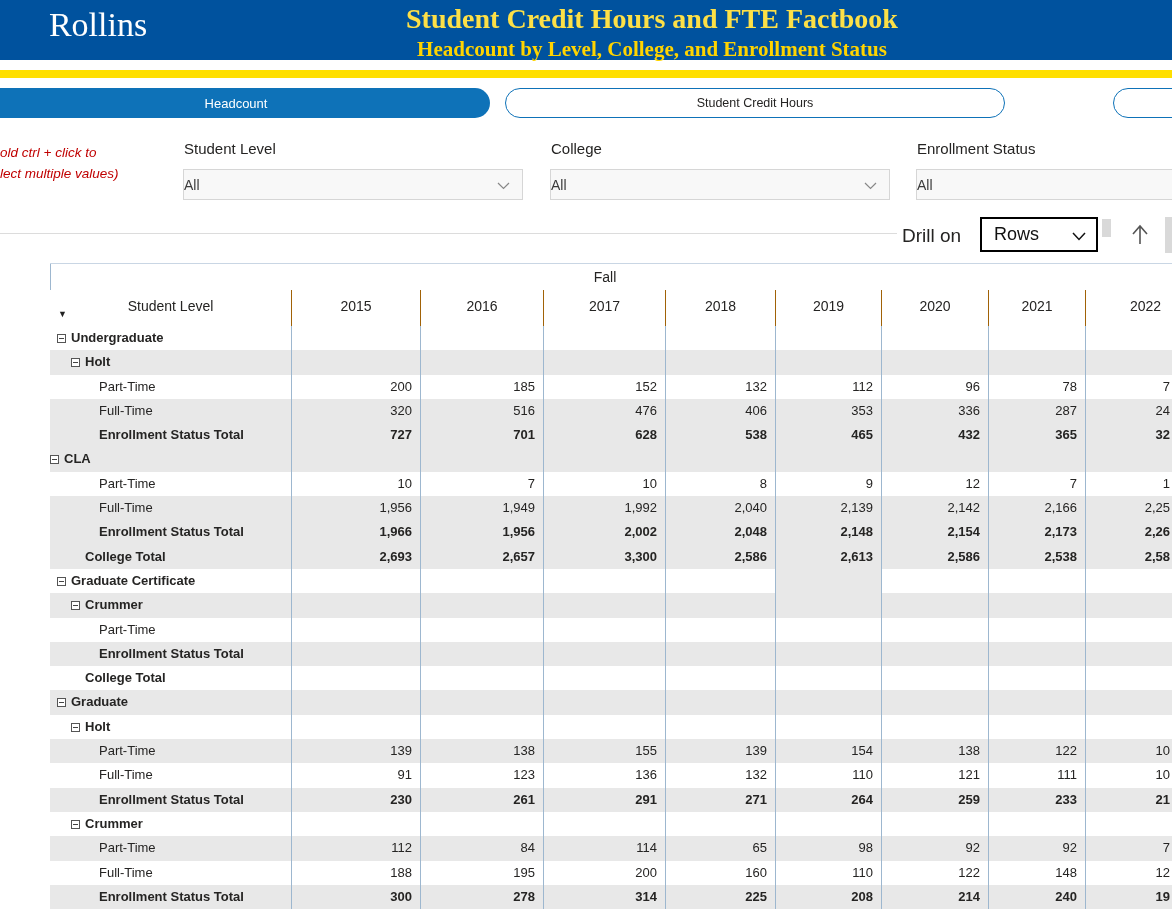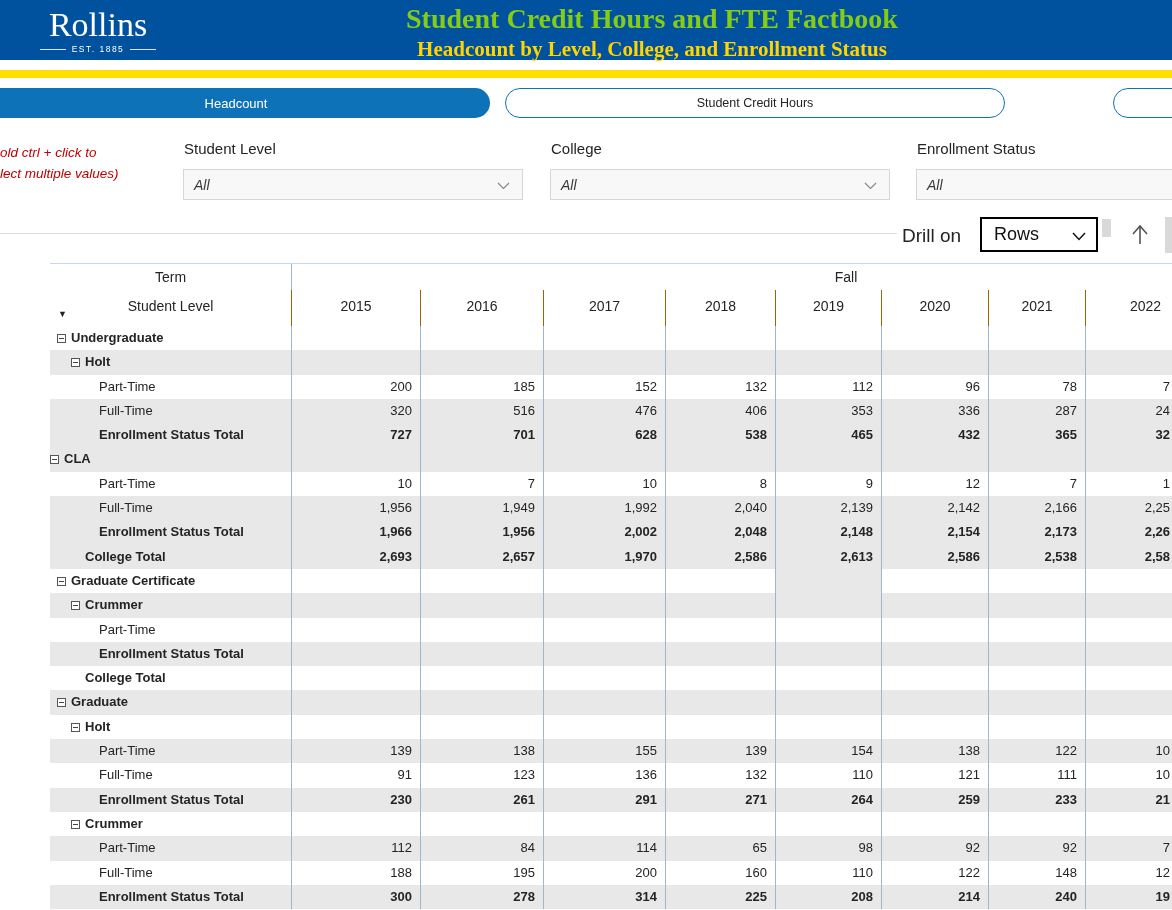--- a/index.html
+++ b/index.html
@@ -3,40 +3,40 @@
 <meta charset="utf-8">
 <style>
   html,body{margin:0;padding:0;background:#fff;}
   .page{position:relative;width:1172px;height:910px;overflow:hidden;background:#fff;
         font-family:"Liberation Sans", sans-serif;color:#252423;}
 
   
   .banner{position:absolute;left:0;top:0;width:1172px;height:60px;background:#00529E;}
   .logo{position:absolute;left:28px;top:6px;width:140px;text-align:center;color:#fff;}
   .logo-name{font-family:"Liberation Serif", serif;font-size:34px;line-height:38px;}
-  .logo-est{display:flex;align-items:center;justify-content:center;gap:6px;margin-top:0;}
+  .logo-est{display:flex;align-items:center;justify-content:center;gap:6px;margin-top:14px;}
   .logo-est .rule{width:26px;height:1px;background:rgba(255,255,255,.85);}
   .logo-est .est-text{font-size:8.5px;letter-spacing:1.5px;color:#fff;}
   .title-block{position:absolute;left:132px;top:0;width:1040px;text-align:center;}
-  .big-title{font-family:"Liberation Serif", serif;font-weight:bold;font-size:28px;line-height:34px;color:#84cc16;margin-top:2px;}
+  .big-title{font-family:"Liberation Serif", serif;font-weight:bold;font-size:28px;line-height:34px;color:#fde047;margin-top:2px;}
   .sub-title{font-family:"Liberation Serif", serif;font-weight:bold;font-size:21px;line-height:25px;color:#FFD400;margin-top:1px;}
   .stripe{position:absolute;left:0;top:70px;width:1172px;height:8px;background:#FFDF00;}
 
   
   .tab{position:absolute;top:88px;height:30px;border-radius:15px;box-sizing:border-box;
        display:flex;align-items:center;justify-content:center;cursor:pointer;font-size:13px;}
   .tab.active{background:#0E72B8;color:#fff;}
   .tab.inactive{background:#fff;border:1.5px solid #0E72B8;color:#252423;font-size:12.5px;}
 
   
   .note{position:absolute;left:0;top:142px;font-size:13.5px;font-style:italic;color:#C00000;line-height:21px;}
   .f-label{position:absolute;top:140px;font-size:15px;color:#252423;}
   .f-box{position:absolute;top:169px;height:31px;box-sizing:border-box;background:#f8f8f8;
-         border:1px solid #d6d6d6;display:flex;align-items:center;padding-left:10px;
-         font-size:14px;color:#3b3b3b;cursor:pointer;font-style:italic;}
+         border:1px solid #d6d6d6;display:flex;align-items:center;padding-left:0;
+         font-size:14px;color:#3b3b3b;cursor:pointer;}
   .f-box svg{position:absolute;right:12px;top:12px;}
 
   .divider{position:absolute;left:0;top:233px;width:897px;height:1px;background:#dcdcdc;}
 
   
   .drill-label{position:absolute;left:902px;top:222px;font-size:19px;line-height:28px;color:#252423;}
   .drill-select{position:absolute;left:980px;top:217px;width:118px;height:35px;box-sizing:border-box;
                 border:2px solid #000;background:#fff;display:flex;align-items:center;
                 padding-left:12px;font-size:18px;color:#111;cursor:pointer;}
   .drill-select svg{position:absolute;right:10px;top:13px;}
@@ -139,21 +139,20 @@
     <svg width="22" height="24" viewBox="0 0 22 24">
       <path d="M11 21 V4 M4 11 L11 3 L18 11" fill="none" stroke="#555" stroke-width="1.6"></path>
     </svg>
   </div>
   <div class="frag frag2"></div>
 
   <div class="table-topline"></div>
   <div class="matrix">
     <div class="m-inner">
       <div class="h-row1">
-        <div class="corner">Term</div>
         <div class="fallwrap">
           <span class="fall">Fall</span>
         </div>
       </div>
       <div class="h-row2 cols" id="yearRow">
         <div class="corner2">Student Level</div>
       <div class="yh">2015</div>
           <div class="yh">2016</div>
           <div class="yh">2017</div>
           <div class="yh">2018</div>
@@ -260,21 +259,21 @@
             <div class="cell">2,048</div>
             <div class="cell">2,148</div>
             <div class="cell">2,154</div>
             <div class="cell">2,173</div>
             <div class="cell last">2,26</div>
           </div>
           <div class="m-row cols shaded boldrow">
             <div class="lc" style="padding-left: 35px;"><span class="lt">College Total</span></div>
             <div class="cell">2,693</div>
             <div class="cell">2,657</div>
-            <div class="cell">1,970</div>
+            <div class="cell">3,300</div>
             <div class="cell">2,586</div>
             <div class="cell">2,613</div>
             <div class="cell">2,586</div>
             <div class="cell">2,538</div>
             <div class="cell last">2,58</div>
           </div>
           <div class="m-row cols boldrow">
             <div class="lc" style="padding-left: 7px;"><span class="cbox"></span><span class="lt">Graduate Certificate</span></div>
             <div class="cell"></div>
             <div class="cell"></div>

